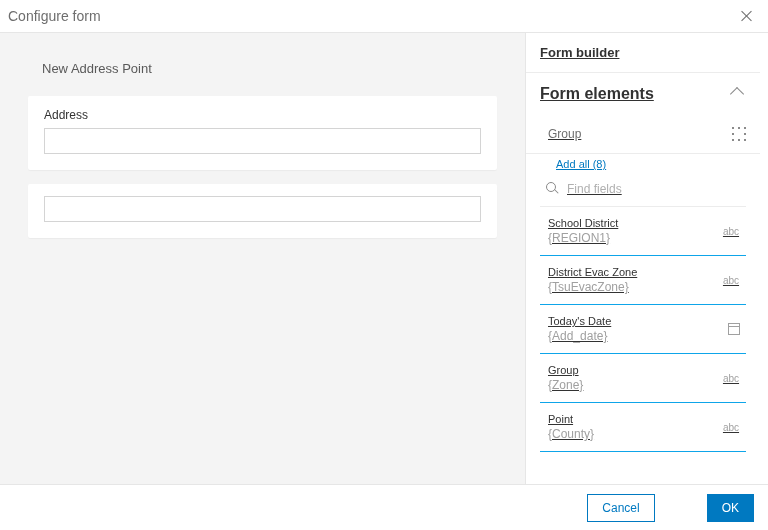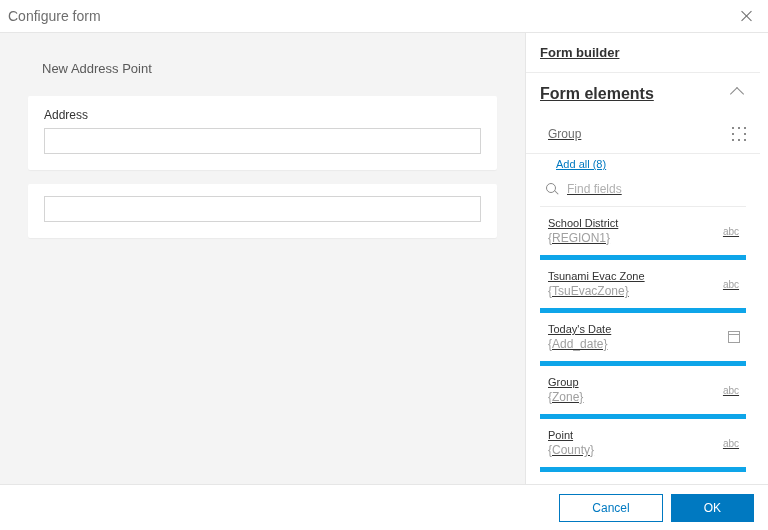--- a/index.html
+++ b/index.html
@@ -30,43 +30,43 @@
   .side-scroll::-webkit-scrollbar { width: 10px; }
   .side-scroll::-webkit-scrollbar-track { background: #f0f0f0; }
   .side-scroll::-webkit-scrollbar-thumb { background: #c8c8c8; }
   .section { border-top: 1px solid #ececec; }
   .sec-head { display:flex; align-items:center; justify-content:space-between; padding: 12px 14px; cursor:pointer; }
   .sec-title { font-size: 16px; font-weight: 600; color:#323232; }
   .sec-sub { font-size: 10px; color:#8a8a8a; margin-top:2px; font-weight:400; }
   .chev { width:10px; height:10px; border:solid #8a8a8a; border-width: 0 1px 1px 0; transform: rotate(-135deg); margin-right:4px; }
   .sec-body { padding: 0 14px 10px 14px; }
   .addall { color:#0079c1; font-size: 11px; text-decoration: underline; cursor:pointer; display:inline-block; margin: 4px 0 8px 16px; }
-  .search-row { display:flex; align-items:center; gap:8px; padding: 4px 0 10px 6px; }
+  .search-row { display:flex; align-items:flex-start; gap:8px; padding: 4px 0 10px 6px; }
   .search-ic { width:13px; height:13px; position:relative; }
   .search-ic::before { content:""; position:absolute; width:8px; height:8px; border:1px solid #8a8a8a; border-radius:50%; left:0; top:0; }
   .search-ic::after { content:""; position:absolute; width:5px; height:1px; background:#8a8a8a; transform:rotate(45deg); left:8px; top:9px; }
   .search-input { border:none; outline:none; font-size:12px; color:#323232; flex:1; }
   .search-input::placeholder { color:#b0b0b0; }
   .field-list { border-top:1px solid #ececec; }
-  .field-item { display:flex; align-items:center; justify-content:space-between; padding: 10px 6px 10px 8px; border-bottom:5px solid #0ea5e9; cursor:grab; }
+  .field-item { display:flex; align-items:center; justify-content:space-between; padding: 10px 6px 10px 8px; border-bottom:1px solid #0ea5e9; cursor:grab; }
   .field-txt { display:flex; flex-direction:column; gap:2px; }
   .f-label { font-size: 11px; color:#323232; }
   .f-name { font-size: 12px; color:#a0a0a0; }
   .f-type { font-size:10px; color:#a0a0a0; width:18px; text-align:center; }
   .date-ic { width:12px; height:12px; border:1px solid #a0a0a0; position:relative; }
   .date-ic::before { content:""; position:absolute; top:2px; left:0; right:0; height:1px; background:#a0a0a0; }
   .el-row { display:flex; align-items:center; justify-content:space-between; padding: 12px 14px 12px 22px; }
   .el-label { font-size:12px; color:#6e6e6e; }
   .dashed-ic { width:14px; height:14px; position:relative; }
   .dashed-ic span { position:absolute; width:2px; height:2px; background:#8a8a8a; }
   .dashed-ic span:nth-child(1){left:0;top:0;} .dashed-ic span:nth-child(2){left:6px;top:0;} .dashed-ic span:nth-child(3){left:12px;top:0;}
   .dashed-ic span:nth-child(4){left:0;top:6px;} .dashed-ic span:nth-child(5){left:12px;top:6px;}
   .dashed-ic span:nth-child(6){left:0;top:12px;} .dashed-ic span:nth-child(7){left:6px;top:12px;} .dashed-ic span:nth-child(8){left:12px;top:12px;}
   .footer { height: 46px; border-top:1px solid #e6e6e6; display:flex; align-items:center; justify-content:flex-end; padding: 0 14px; gap:8px; background:#fff; }
-  .btn { height: 28px; padding: 0 32px; font-size: 12px; border:1px solid #0079c1; cursor:pointer; display:inline-flex; align-items:center; }
+  .btn { height: 28px; padding: 0 14px; font-size: 12px; border:1px solid #0079c1; cursor:pointer; display:inline-flex; align-items:center;margin-left:44px; }
   .btn-secondary { background:#fff; color:#0079c1; }
   .btn-primary { background:#0079c1; color:#fff; }
 </style>
 </head>
 <body>
 
 <div class="modal">
   <div class="header">
     <div class="header-title">Configure form</div>
     <div class="close"></div>
@@ -125,21 +125,21 @@
             <div class="field-list" id="field-list">
                 <div class="field-item">
                   <div class="field-txt">
                     <div class="f-label">School District</div>
                     <div class="f-name">{REGION1}</div>
                   </div>
                   <div class="f-type">abc</div>
                 </div>
                 <div class="field-item">
                   <div class="field-txt">
-                    <div class="f-label">Tsunami Evac Zone</div>
+                    <div class="f-label">District Evac Zone</div>
                     <div class="f-name">{TsuEvacZone}</div>
                   </div>
                   <div class="f-type">abc</div>
                 </div>
                 <div class="field-item">
                   <div class="field-txt">
                     <div class="f-label">Today's Date</div>
                     <div class="f-name">{Add_date}</div>
                   </div>
                   <div class="date-ic"></div>

